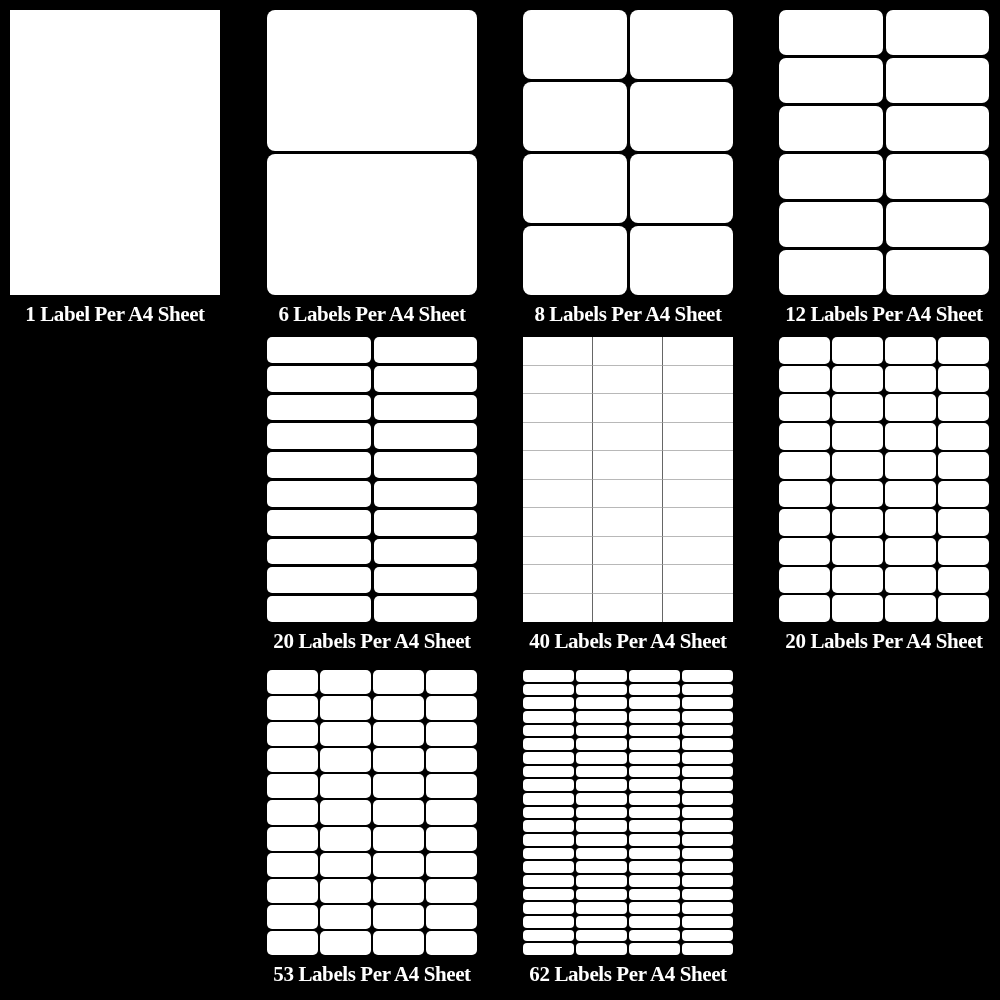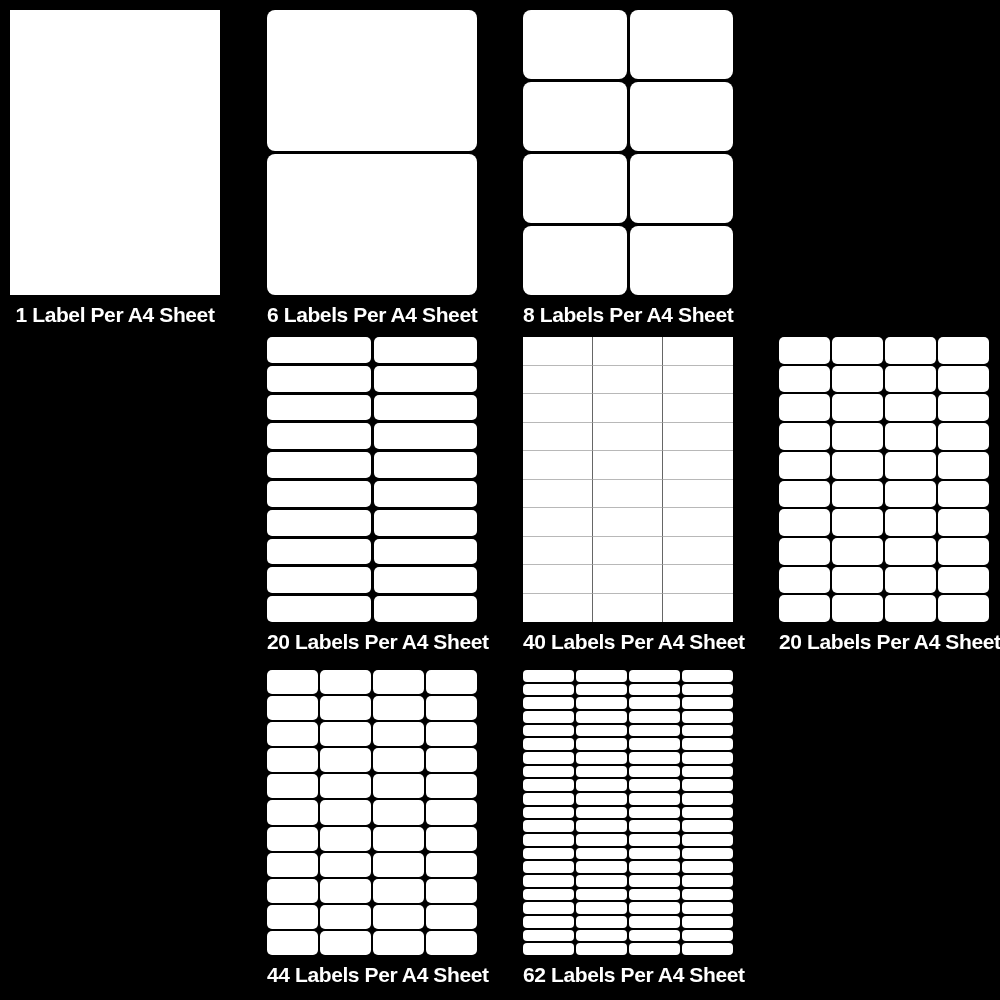--- a/index.html
+++ b/index.html
@@ -6,21 +6,21 @@
     margin: 0;
     padding: 0;
     background: #000;
   }
   #canvas {
     position: relative;
     width: 1000px;
     height: 1000px;
     background: #000;
     overflow: hidden;
-    font-family: Liberation Sans, sans-serif;
+    font-family: Liberation Serif, serif;
   }
   .panel {
     position: absolute;
     width: 210px;
   }
   
   #p0 { left: 10px;  top: 10px; }
   #p1 { left: 267px; top: 10px; }
   #p2 { left: 523px; top: 10px; }
   #p3 { left: 779px; top: 10px; }
@@ -80,20 +80,37 @@
         <div class="label-cell" style="background: rgb(255, 255, 255); border-radius: 8px;"></div>
         <div class="label-cell" style="background: rgb(255, 255, 255); border-radius: 8px;"></div>
         <div class="label-cell" style="background: rgb(255, 255, 255); border-radius: 8px;"></div>
         <div class="label-cell" style="background: rgb(255, 255, 255); border-radius: 8px;"></div>
         <div class="label-cell" style="background: rgb(255, 255, 255); border-radius: 8px;"></div>
         <div class="label-cell" style="background: rgb(255, 255, 255); border-radius: 8px;"></div>
       </div>
     <div class="caption">8 Labels Per A4 Sheet</div>
   </section>
 
+  <section class="panel" id="p3">
+    <div class="sheet" style="display: grid; grid-template-columns: repeat(2, 1fr); grid-template-rows: repeat(6, 1fr); gap: 3px; background: rgb(0, 0, 0);">
+        <div class="label-cell" style="background: rgb(255, 255, 255); border-radius: 7px;"></div>
+        <div class="label-cell" style="background: rgb(255, 255, 255); border-radius: 7px;"></div>
+        <div class="label-cell" style="background: rgb(255, 255, 255); border-radius: 7px;"></div>
+        <div class="label-cell" style="background: rgb(255, 255, 255); border-radius: 7px;"></div>
+        <div class="label-cell" style="background: rgb(255, 255, 255); border-radius: 7px;"></div>
+        <div class="label-cell" style="background: rgb(255, 255, 255); border-radius: 7px;"></div>
+        <div class="label-cell" style="background: rgb(255, 255, 255); border-radius: 7px;"></div>
+        <div class="label-cell" style="background: rgb(255, 255, 255); border-radius: 7px;"></div>
+        <div class="label-cell" style="background: rgb(255, 255, 255); border-radius: 7px;"></div>
+        <div class="label-cell" style="background: rgb(255, 255, 255); border-radius: 7px;"></div>
+        <div class="label-cell" style="background: rgb(255, 255, 255); border-radius: 7px;"></div>
+        <div class="label-cell" style="background: rgb(255, 255, 255); border-radius: 7px;"></div>
+      </div>
+    <div class="caption">12 Labels Per A4 Sheet</div>
+  </section>
 
 
   <section class="panel" id="p5">
     <div class="sheet" style="display: grid; grid-template-columns: repeat(2, 1fr); grid-template-rows: repeat(10, 1fr); gap: 3px; background: rgb(0, 0, 0);">
         <div class="label-cell" style="background: rgb(255, 255, 255); border-radius: 5px;"></div>
         <div class="label-cell" style="background: rgb(255, 255, 255); border-radius: 5px;"></div>
         <div class="label-cell" style="background: rgb(255, 255, 255); border-radius: 5px;"></div>
         <div class="label-cell" style="background: rgb(255, 255, 255); border-radius: 5px;"></div>
         <div class="label-cell" style="background: rgb(255, 255, 255); border-radius: 5px;"></div>
         <div class="label-cell" style="background: rgb(255, 255, 255); border-radius: 5px;"></div>
@@ -237,21 +254,21 @@
         <div class="label-cell" style="background: rgb(255, 255, 255); border-radius: 5px;"></div>
         <div class="label-cell" style="background: rgb(255, 255, 255); border-radius: 5px;"></div>
         <div class="label-cell" style="background: rgb(255, 255, 255); border-radius: 5px;"></div>
         <div class="label-cell" style="background: rgb(255, 255, 255); border-radius: 5px;"></div>
         <div class="label-cell" style="background: rgb(255, 255, 255); border-radius: 5px;"></div>
         <div class="label-cell" style="background: rgb(255, 255, 255); border-radius: 5px;"></div>
         <div class="label-cell" style="background: rgb(255, 255, 255); border-radius: 5px;"></div>
         <div class="label-cell" style="background: rgb(255, 255, 255); border-radius: 5px;"></div>
         <div class="label-cell" style="background: rgb(255, 255, 255); border-radius: 5px;"></div>
       </div>
-    <div class="caption">44 Labels Per A4 Sheet</div>
+    <div class="caption">53 Labels Per A4 Sheet</div>
   </section>
 
   <section class="panel" id="p9">
     <div class="sheet" style="display: grid; grid-template-columns: repeat(4, 1fr); grid-template-rows: repeat(21, 1fr); gap: 2px; background: rgb(0, 0, 0);">
         <div class="label-cell" style="background: rgb(255, 255, 255); border-radius: 4px;"></div>
         <div class="label-cell" style="background: rgb(255, 255, 255); border-radius: 4px;"></div>
         <div class="label-cell" style="background: rgb(255, 255, 255); border-radius: 4px;"></div>
         <div class="label-cell" style="background: rgb(255, 255, 255); border-radius: 4px;"></div>
         <div class="label-cell" style="background: rgb(255, 255, 255); border-radius: 4px;"></div>
         <div class="label-cell" style="background: rgb(255, 255, 255); border-radius: 4px;"></div>

